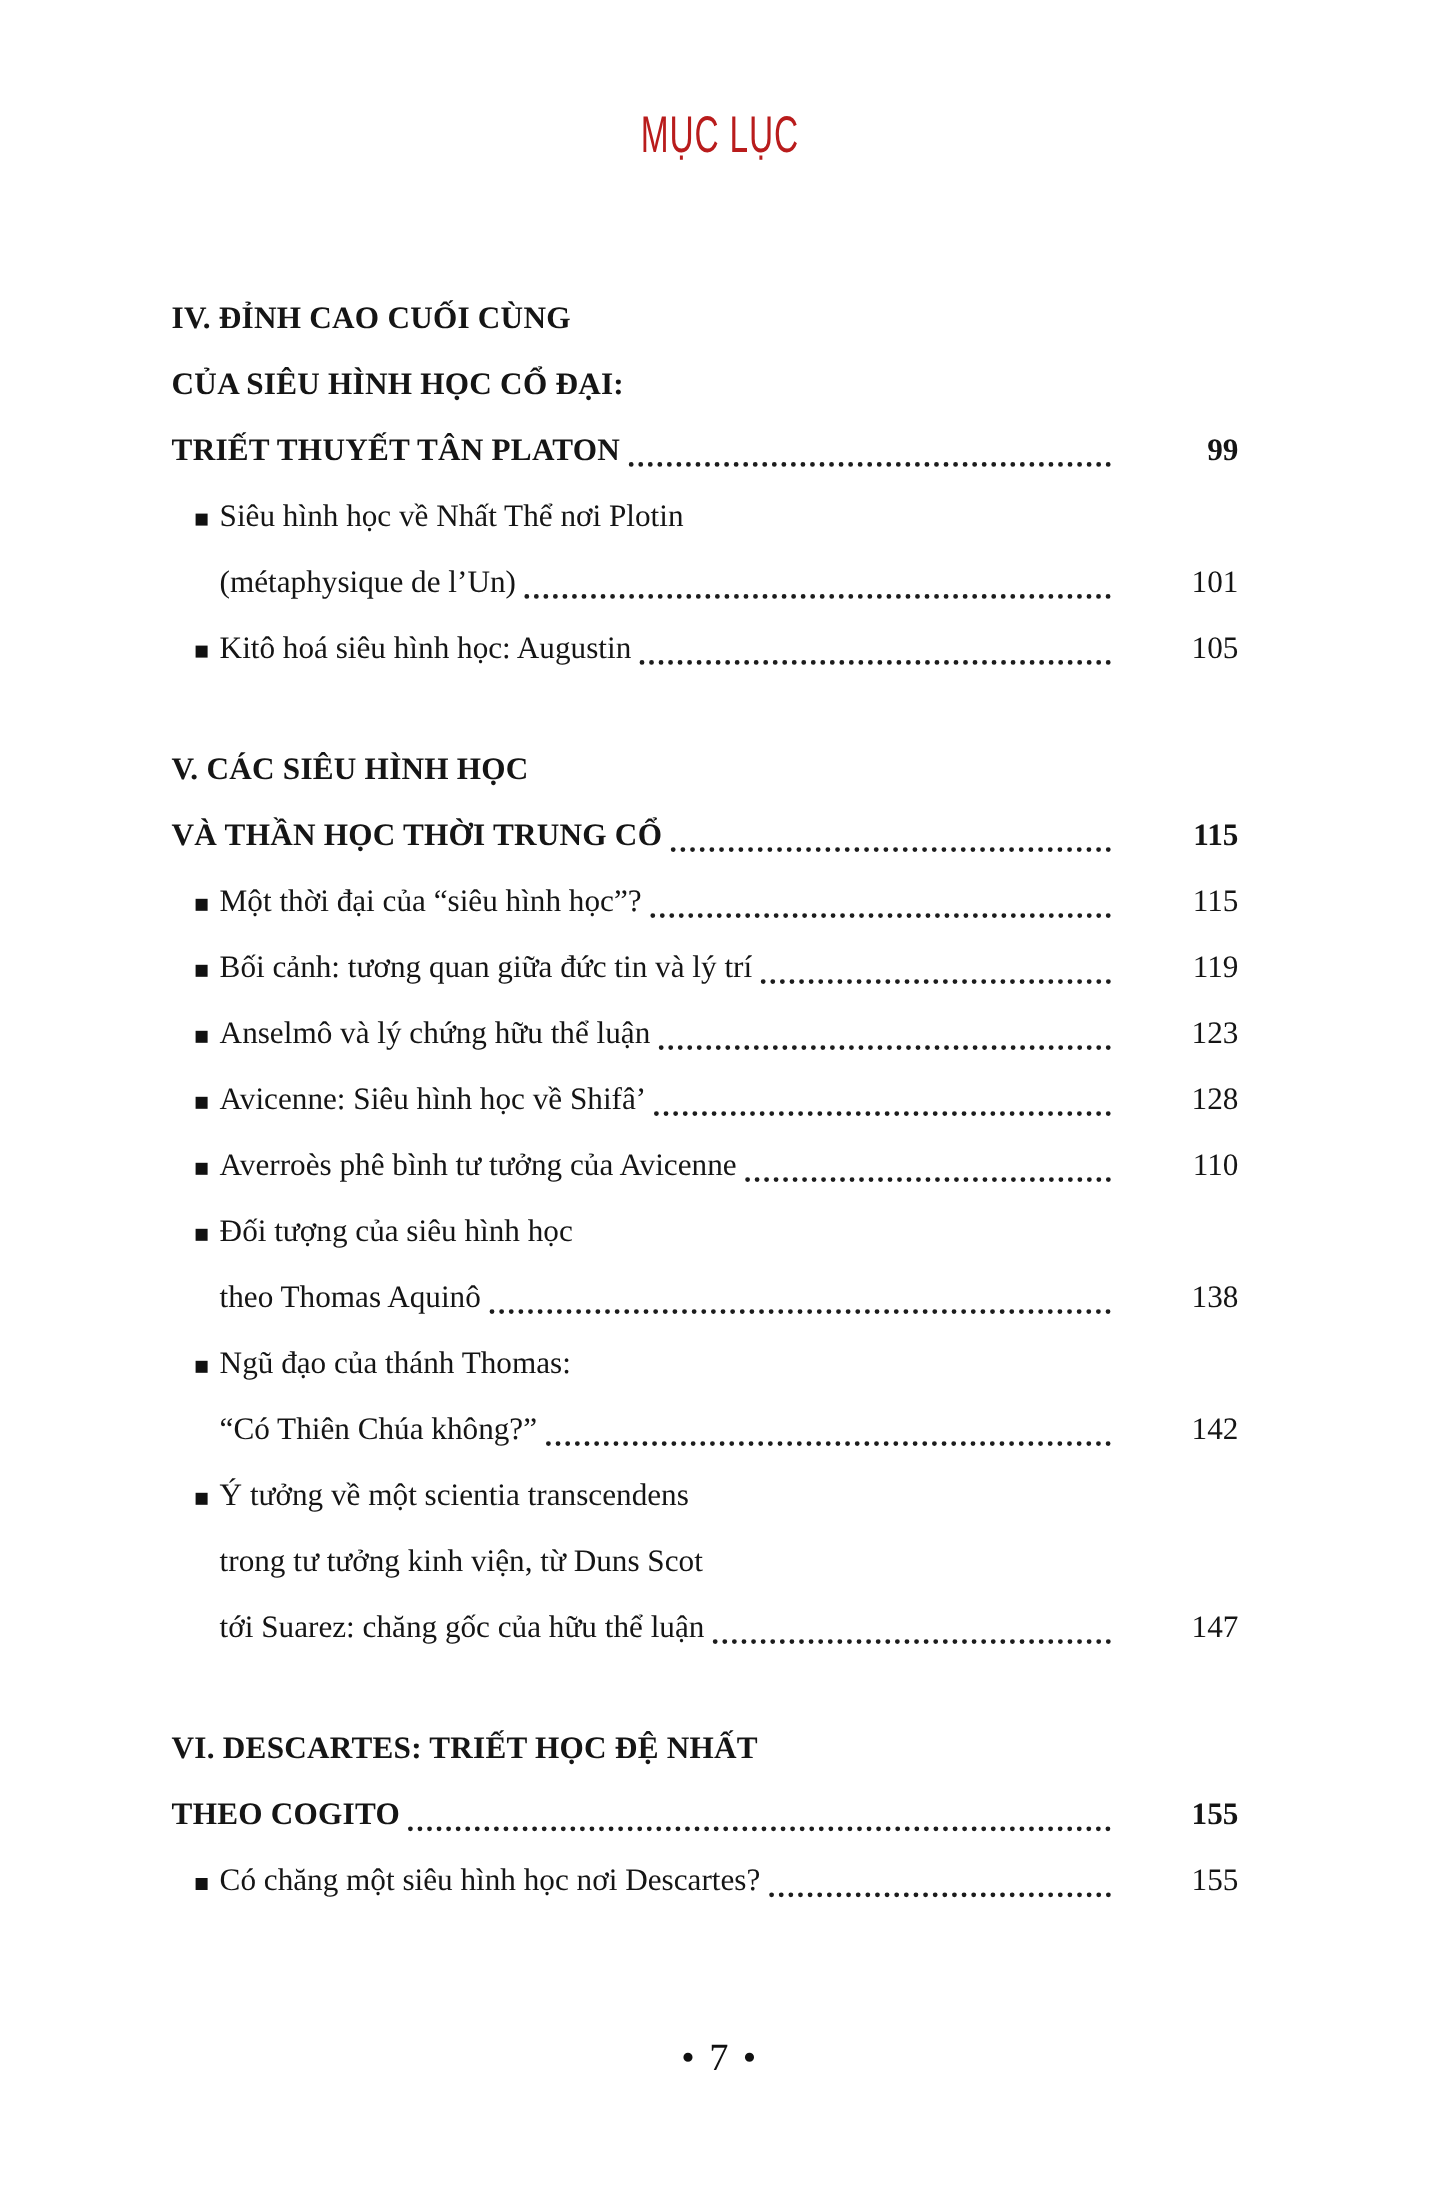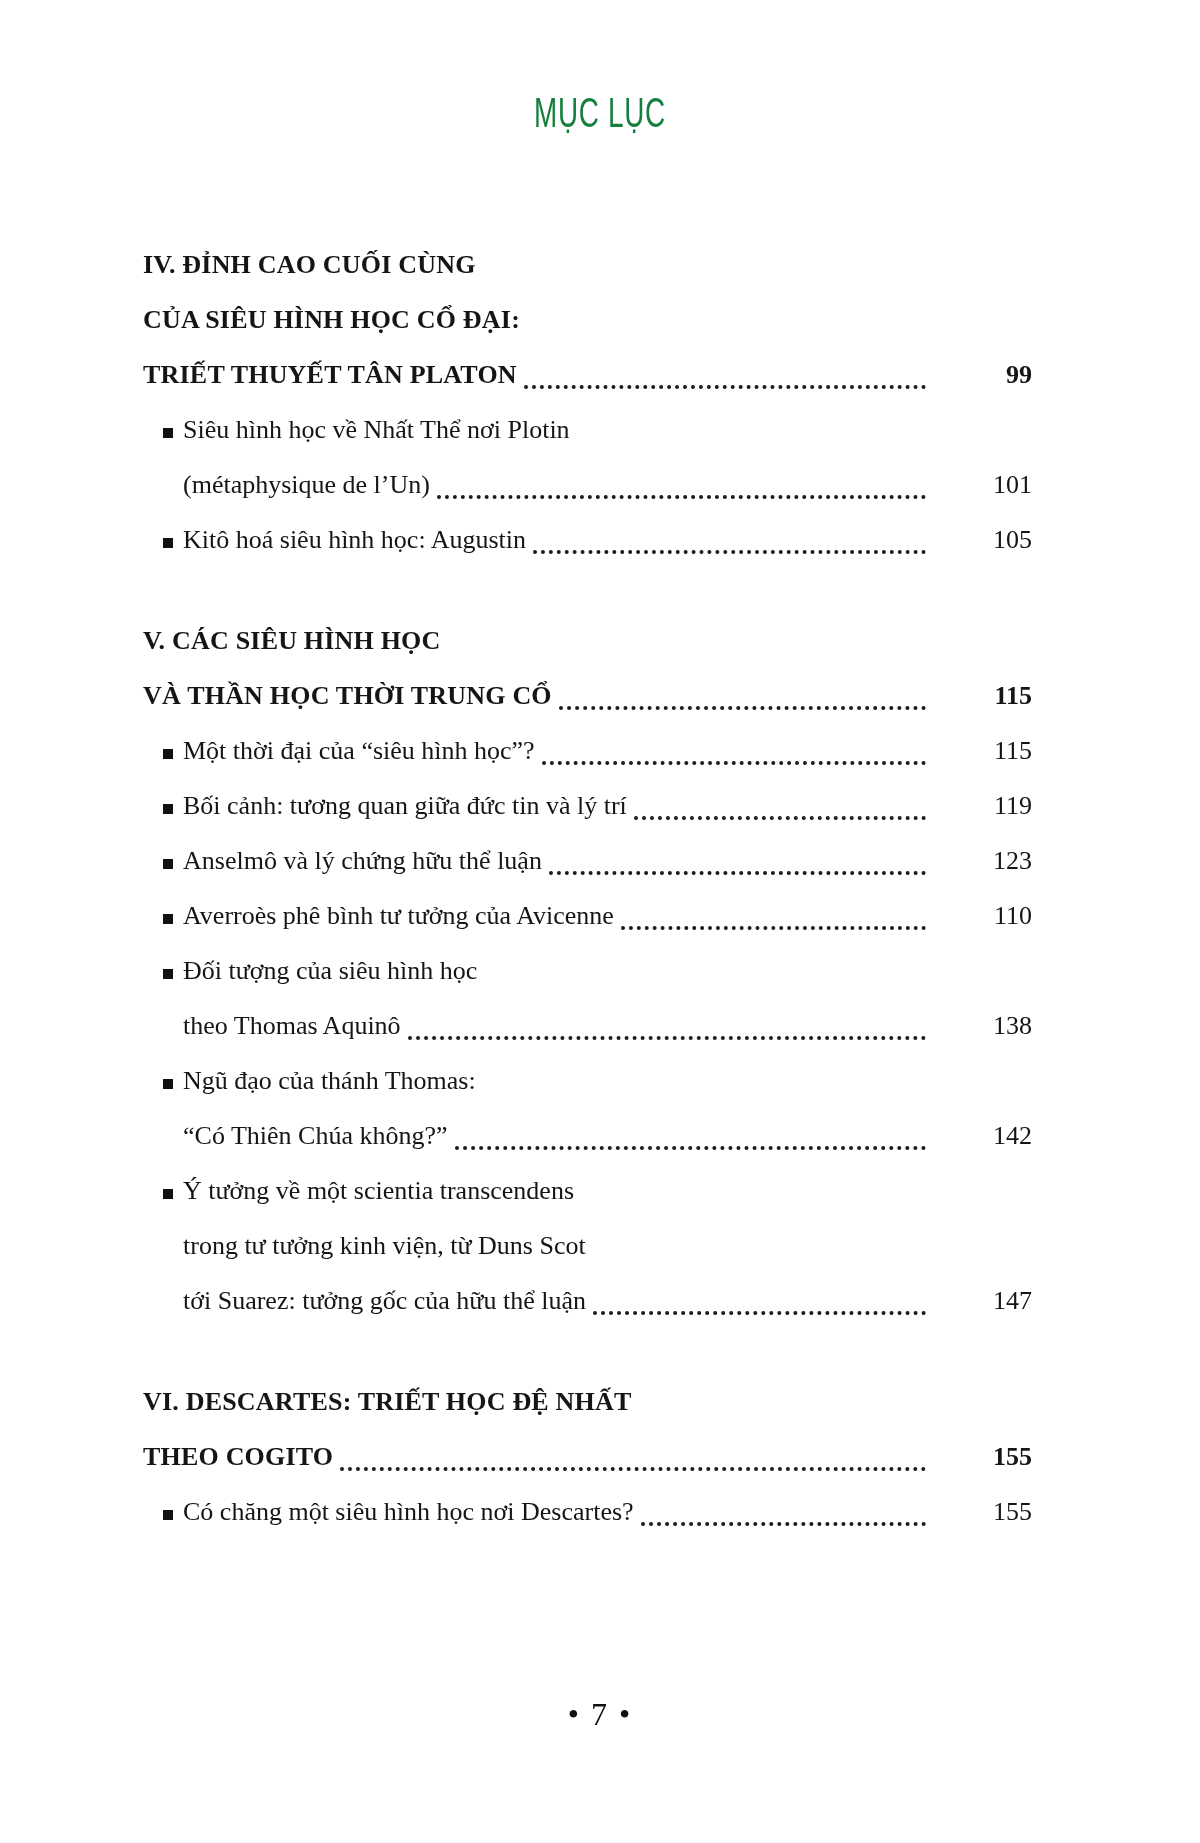--- a/index.html
+++ b/index.html
@@ -11,21 +11,21 @@
     position:relative;
     overflow:hidden;
   }
   .page{position:absolute;inset:0;}
   .running-head{
     position:absolute;top:92px;left:0;width:100%;
     text-align:center;
     font-family:"Liberation Sans","DejaVu Sans",sans-serif;
     font-size:41px;line-height:40px;
     letter-spacing:1px;
-    color:#15803d;
+    color:#b91c1c;
   }
   .running-head .squeeze{
     display:inline-block;
     transform:scaleX(0.68) scaleY(1.05);
     transform-origin:center;
   }
   .toc{
     position:absolute;left:143px;top:237px;width:889px;
   }
   .row{
@@ -124,20 +124,26 @@
         <span class="pagenum">119</span>
       </div>
       <div class="row item">
         <span class="bullet"></span>
         <span class="txt">Anselmô và lý chứng hữu thể luận</span>
         <span class="leader"></span>
         <span class="pagenum">123</span>
       </div>
       <div class="row item">
         <span class="bullet"></span>
+        <span class="txt">Avicenne: Siêu hình học về Shifâ’</span>
+        <span class="leader"></span>
+        <span class="pagenum">128</span>
+      </div>
+      <div class="row item">
+        <span class="bullet"></span>
         <span class="txt">Averroès phê bình tư tưởng của Avicenne</span>
         <span class="leader"></span>
         <span class="pagenum">110</span>
       </div>
       <div class="row item nopage">
         <span class="bullet"></span>
         <span class="txt">Đối tượng của siêu hình học</span>
       </div>
       <div class="row cont">
         <span class="txt">theo Thomas Aquinô</span>
@@ -154,21 +160,21 @@
         <span class="pagenum">142</span>
       </div>
       <div class="row item nopage">
         <span class="bullet"></span>
         <span class="txt">Ý tưởng về một scientia transcendens</span>
       </div>
       <div class="row cont nopage">
         <span class="txt">trong tư tưởng kinh viện, từ Duns Scot</span>
       </div>
       <div class="row cont">
-        <span class="txt">tới Suarez: tưởng gốc của hữu thể luận</span>
+        <span class="txt">tới Suarez: chăng gốc của hữu thể luận</span>
         <span class="leader"></span>
         <span class="pagenum">147</span>
       </div>
       <div class="row heading gap nopage">
         <span class="txt">VI. DESCARTES: TRIẾT HỌC ĐỆ NHẤT</span>
       </div>
       <div class="row heading">
         <span class="txt">THEO COGITO</span>
         <span class="leader"></span>
         <span class="pagenum">155</span>

